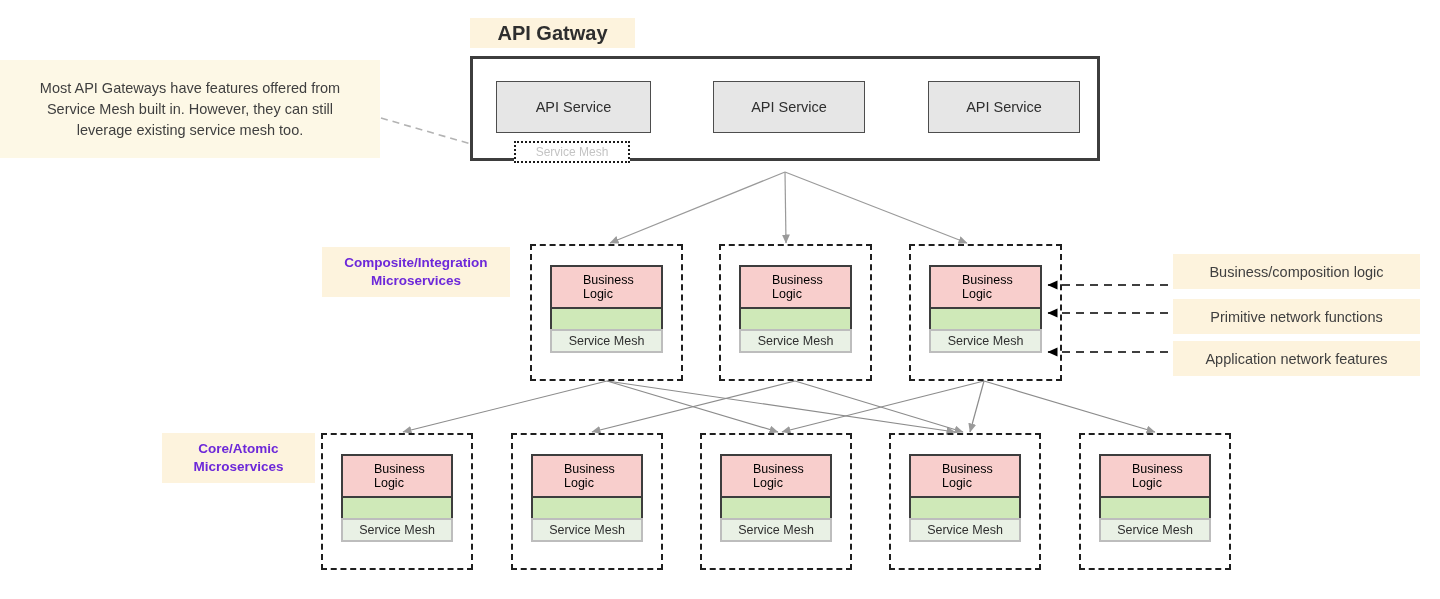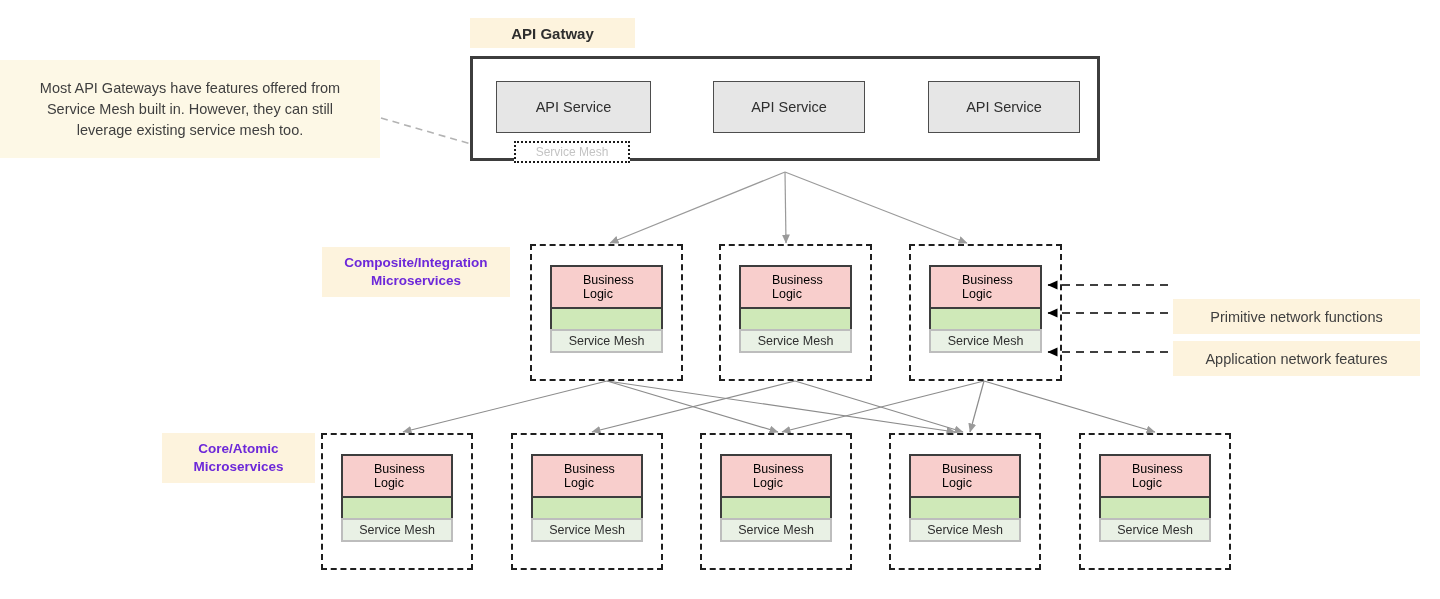--- a/index.html
+++ b/index.html
@@ -68,21 +68,21 @@
     text-align: center;
     box-sizing: border-box;
   }
 
   
   .gw-title {
     position: absolute;
     background: #fdf3dd;
     color: #2e2e2e;
     font-weight: bold;
-    font-size: 15px;
+    font-size: 20px;
     display: flex;
     align-items: center;
     justify-content: center;
     box-sizing: border-box;
   }
   .gw-frame {
     position: absolute;
     border: 3px solid #3d3d3d;
     background: #ffffff;
     box-sizing: border-box;
@@ -242,20 +242,21 @@
   </div>
 
   <div class="pod composite" style="left:909px; top:244px; width:153px; height:137px;">
     <div class="stack">
       <div class="biz">Business Logic</div>
       <div class="net"></div>
     </div>
     <div class="mesh">Service Mesh</div>
   </div>
 
+  <div class="legend-chip" style="left:1173px; top:254px; width:247px; height:35px;">Business/composition logic</div>
   <div class="legend-chip" style="left:1173px; top:299px; width:247px; height:35px;">Primitive network functions</div>
   <div class="legend-chip" style="left:1173px; top:341px; width:247px; height:35px;">Application network features</div>
 
   <div class="tier-label" style="left:162px; top:433px; width:153px; height:50px;">Core/Atomic Microservices</div>
 
   <div class="pod core" style="left:321px; top:433px; width:152px; height:137px;">
     <div class="stack">
       <div class="biz">Business Logic</div>
       <div class="net"></div>
     </div>

